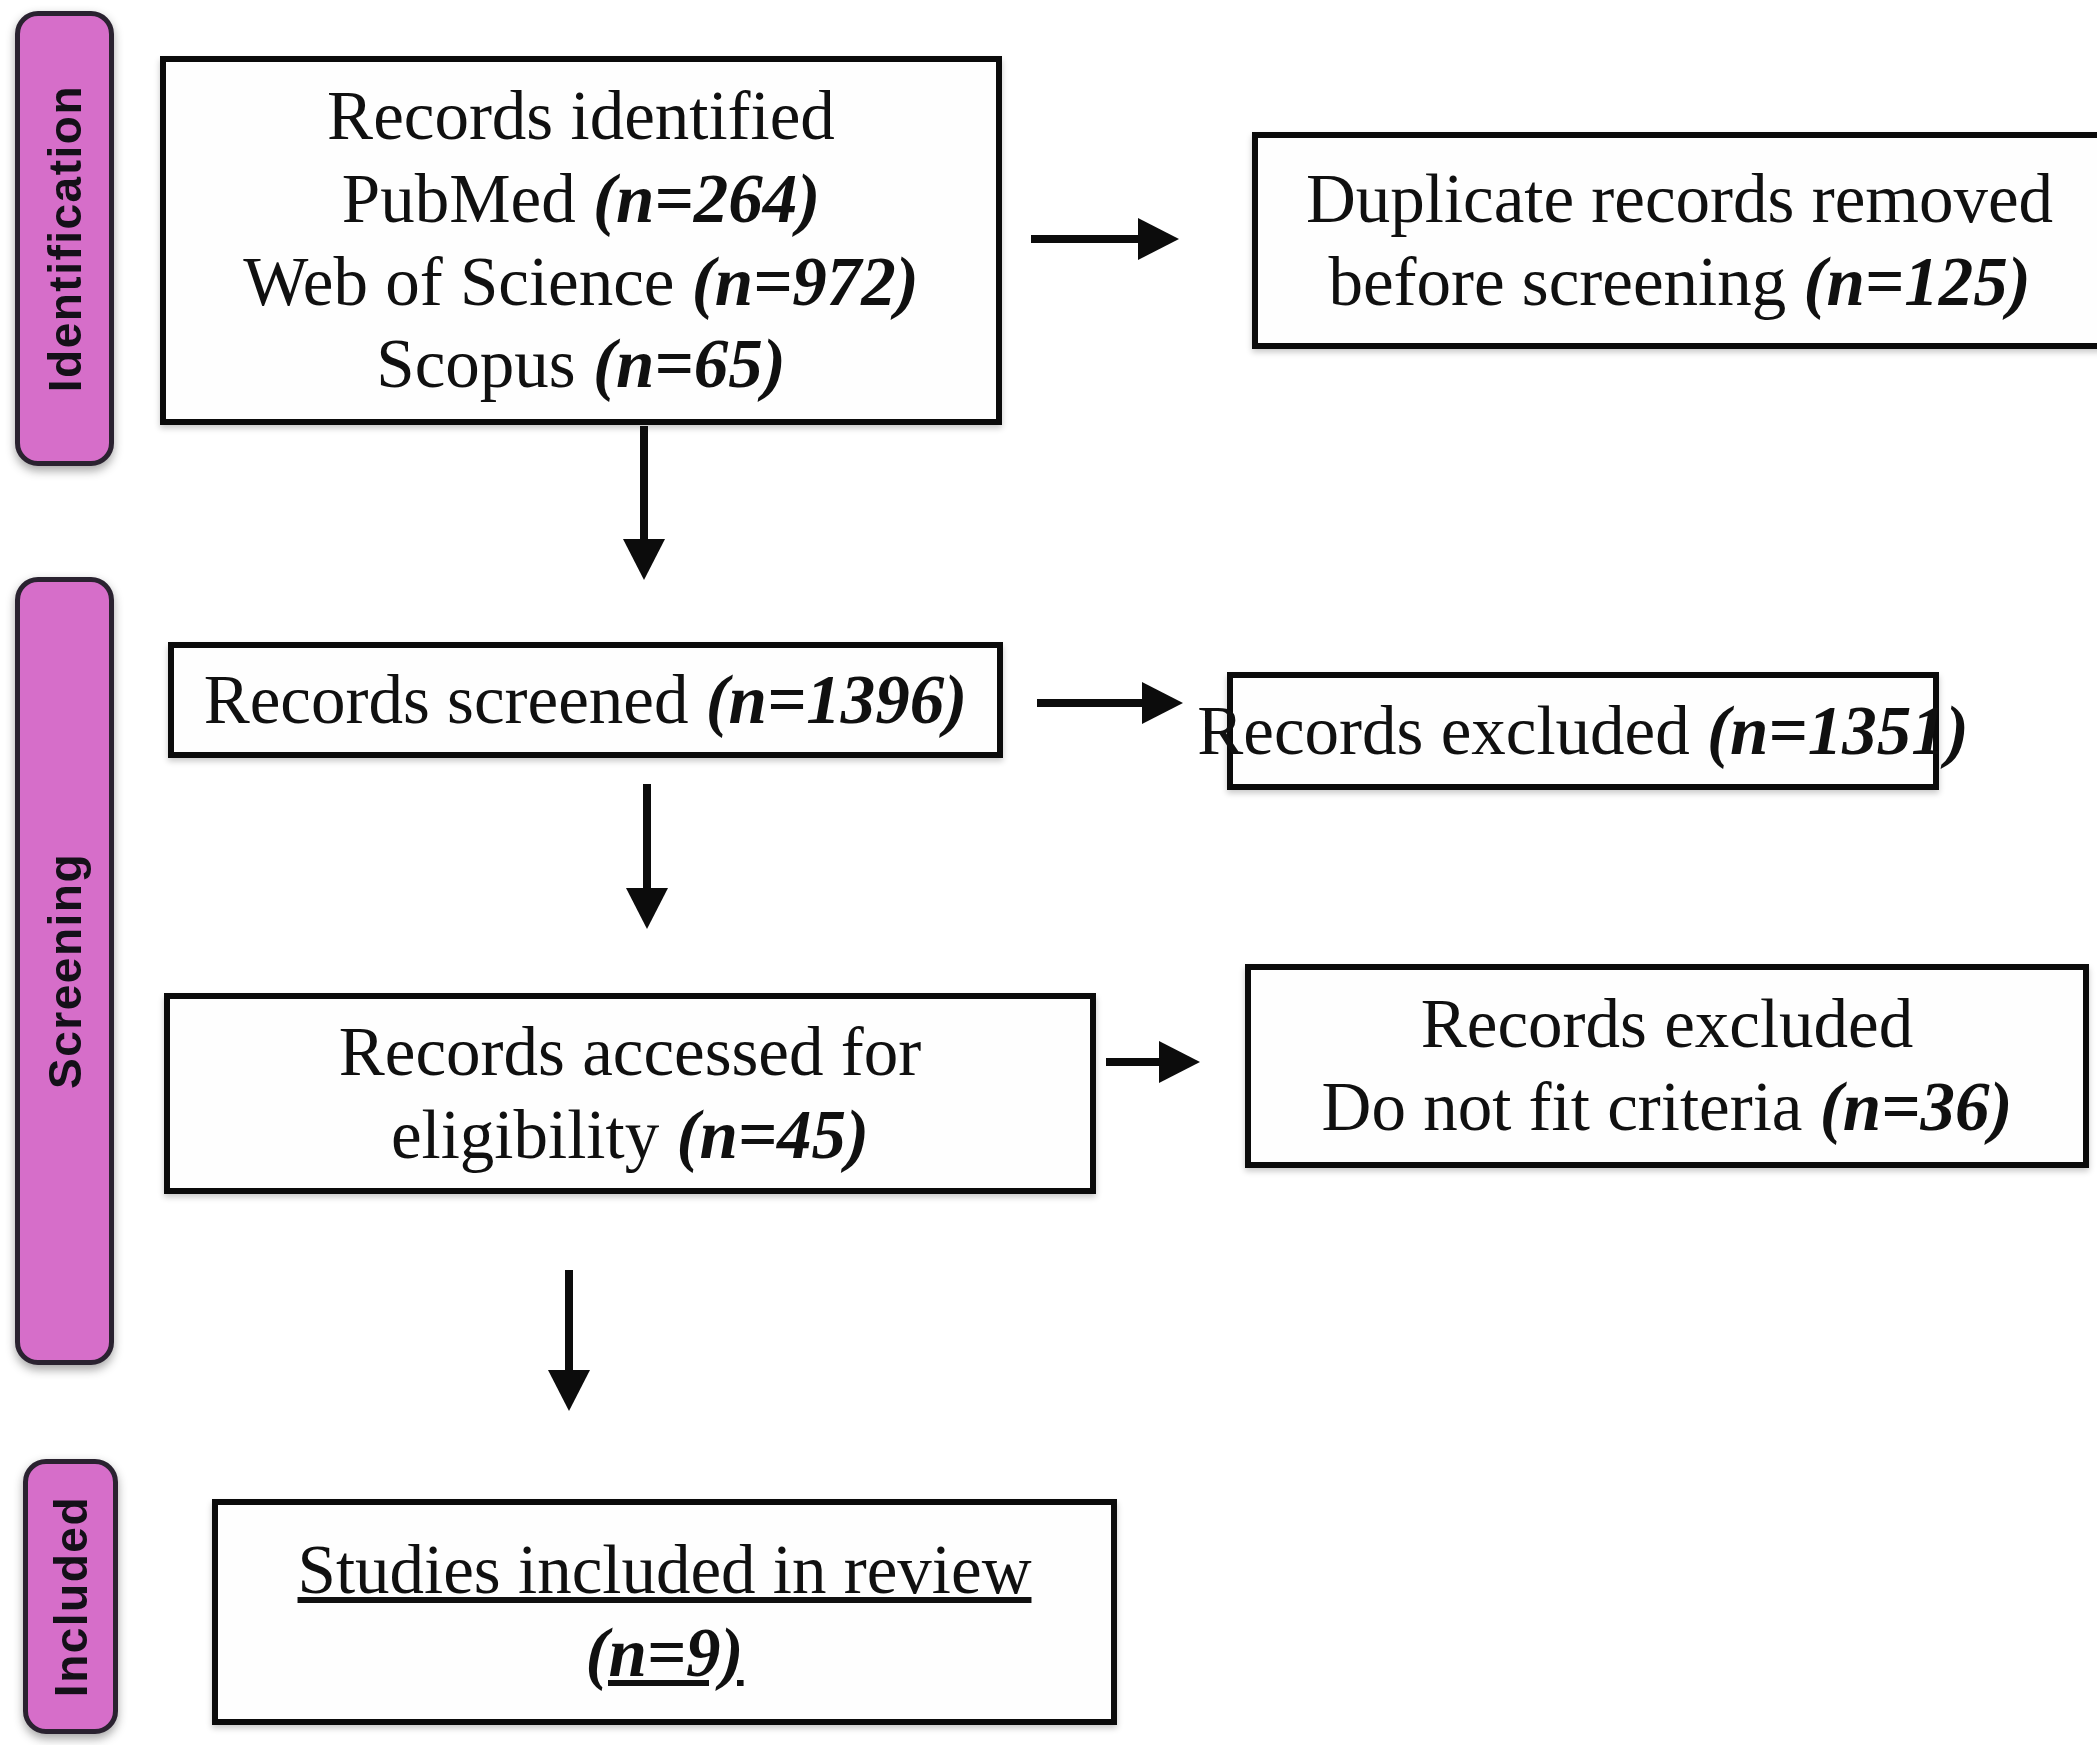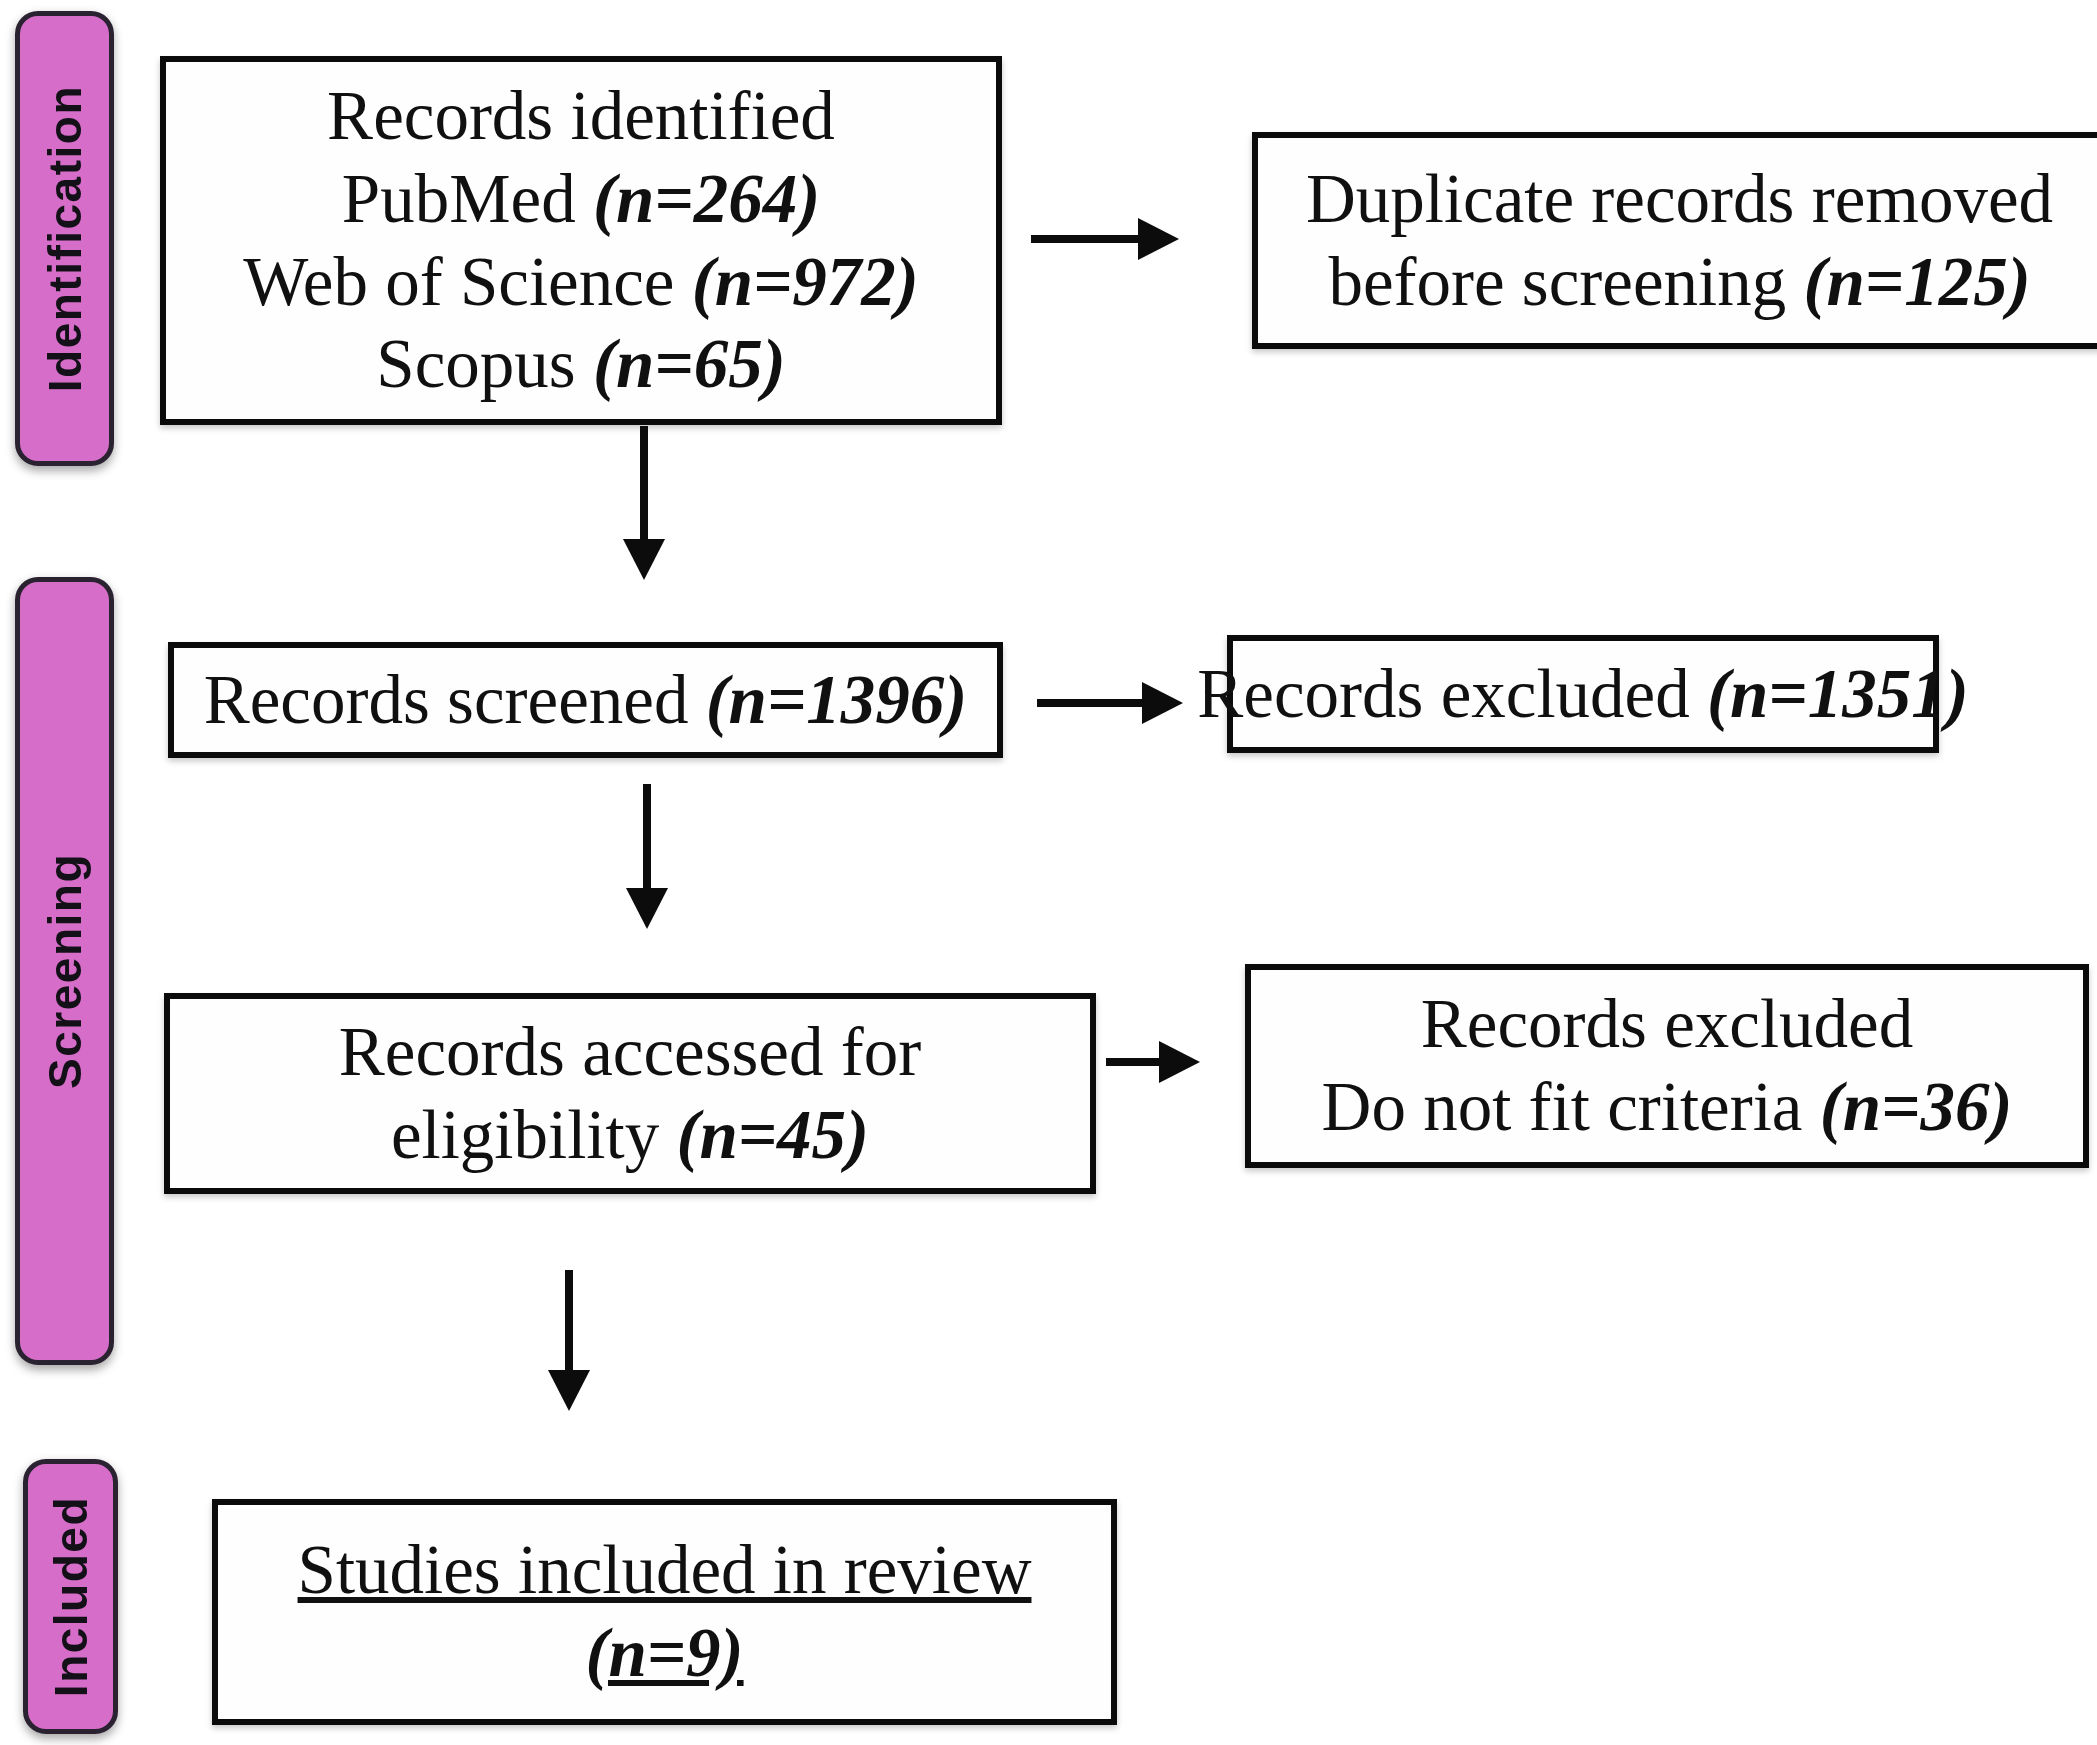--- a/index.html
+++ b/index.html
@@ -47,21 +47,21 @@
     font-size:69px;
     line-height:1.2;
     box-shadow:0 3.8px 6.1px rgba(0,0,0,0.22);
     padding:3.1px 6.1px;
   }
   .fbox .bline{white-space:nowrap;}
   .fbox .nval{font-weight:bold;font-style:italic;}
   #box-records-identified{left:160px;top:56px;width:842px;height:369px;}
   #box-duplicates-removed{left:1252px;top:132px;width:855px;height:217px;}
   #box-records-screened{left:168px;top:642px;width:835px;height:116px;font-family:Liberation Serif, serif;}
-  #box-records-excluded-screening{left:1227px;top:635px;width:712px;height:118px;}
+  #box-records-excluded-screening{left:1227px;top:672px;width:712px;height:118px;}
   #box-records-assessed{left:164px;top:993px;width:932px;height:201px;}
   #box-records-excluded-criteria{left:1245px;top:964px;width:844px;height:204px;}
   #box-studies-included{left:212px;top:1499px;width:905px;height:226px;text-decoration:underline;}
 
   
   .aline{position:absolute;background:#0c0c0c;}
   .ahead-right{
     position:absolute;width:0;height:0;
     border-left:41px solid #0c0c0c;
     border-top:21.4px solid transparent;

